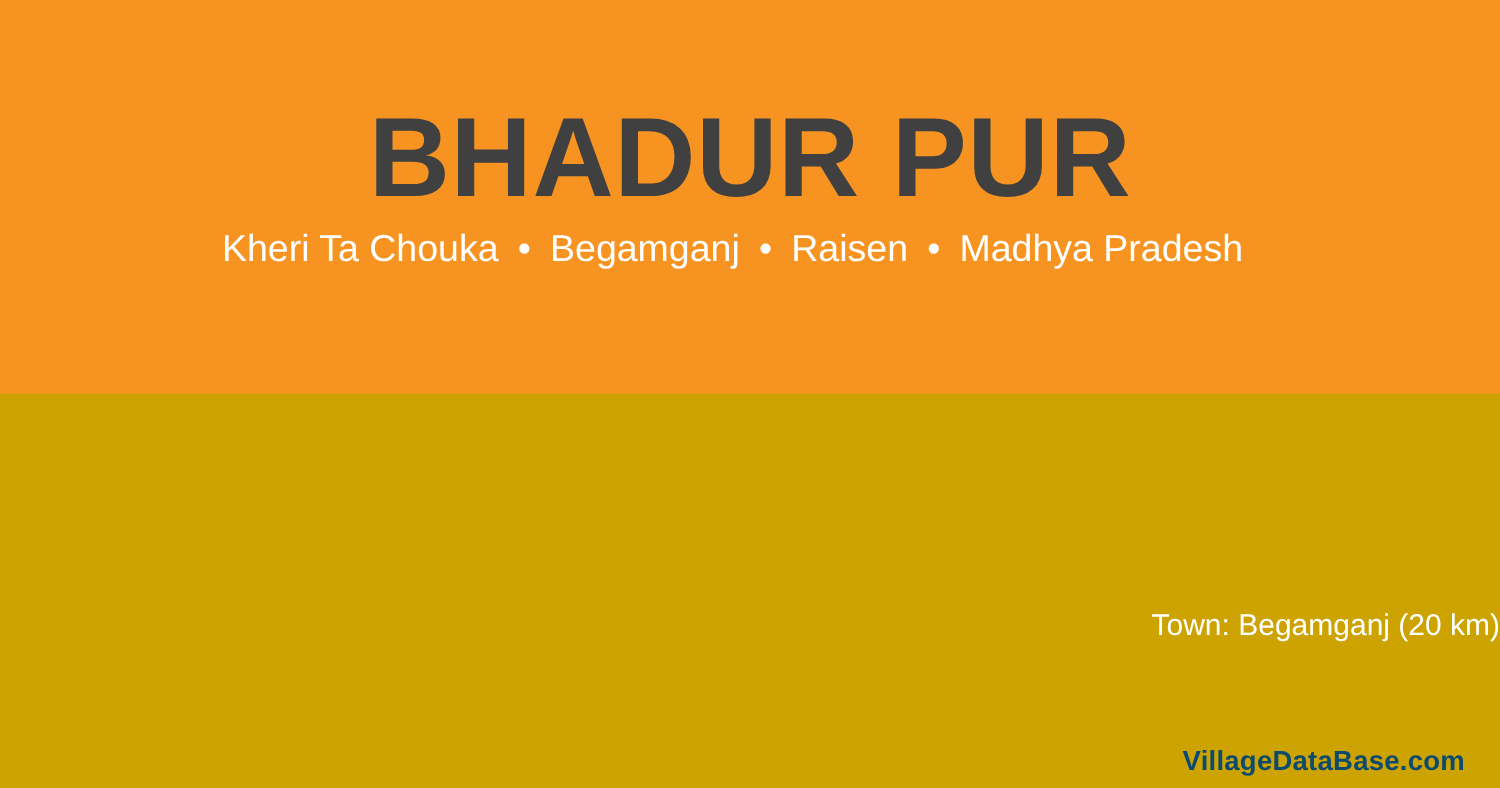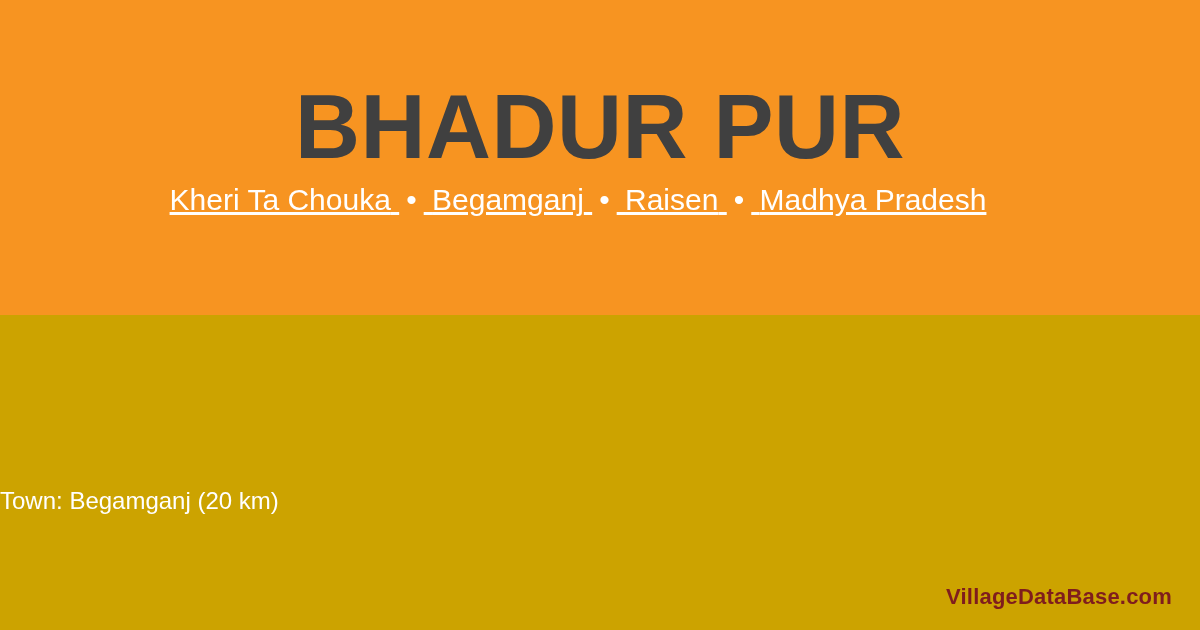--- a/index.html
+++ b/index.html
@@ -38,66 +38,65 @@
     text-align: center;
     font-size: 90px;
     line-height: 100px;
     font-weight: 700;
     letter-spacing: 0.5px;
     color: #404040;
     white-space: nowrap;
   }
   .subtitle {
     position: absolute;
-    left: 8px;
+    left: 16px;
     top: 181px;
     width: 1140px;
     text-align: center;
     font-size: 30px;
     line-height: 38px;
     font-weight: 400;
     color: #ffffff;
     white-space: nowrap;
-    text-decoration: underline;
   }
   .subtitle .sep {
     display: inline-block;
     padding: 0 7px;
     color: #ffffff;
   }
   
   .body-band {
     position: absolute;
     left: 0;
     top: 315px;
     width: 1200px;
     height: 315px;
     background: #cca300;
   }
   .detail-line {
     position: absolute;
     left: 0;
     top: 171px;
     width: 1200px;
-    text-align: left;
+    text-align: right;
     font-size: 24px;
     line-height: 30px;
     font-weight: 400;
     color: #ffffff;
     white-space: nowrap;
   }
   
   .watermark {
     position: absolute;
     right: 28px;
-    bottom: 20px;
+    bottom: 8px;
     font-size: 22px;
     line-height: 26px;
     font-weight: 700;
-    color: #7f1d1d;
+    color: #0c4a6e;
     letter-spacing: 0.2px;
     white-space: nowrap;
     text-align: center;
   }
 </style>
 </head>
 <body>
 
 <div class="card">
 

